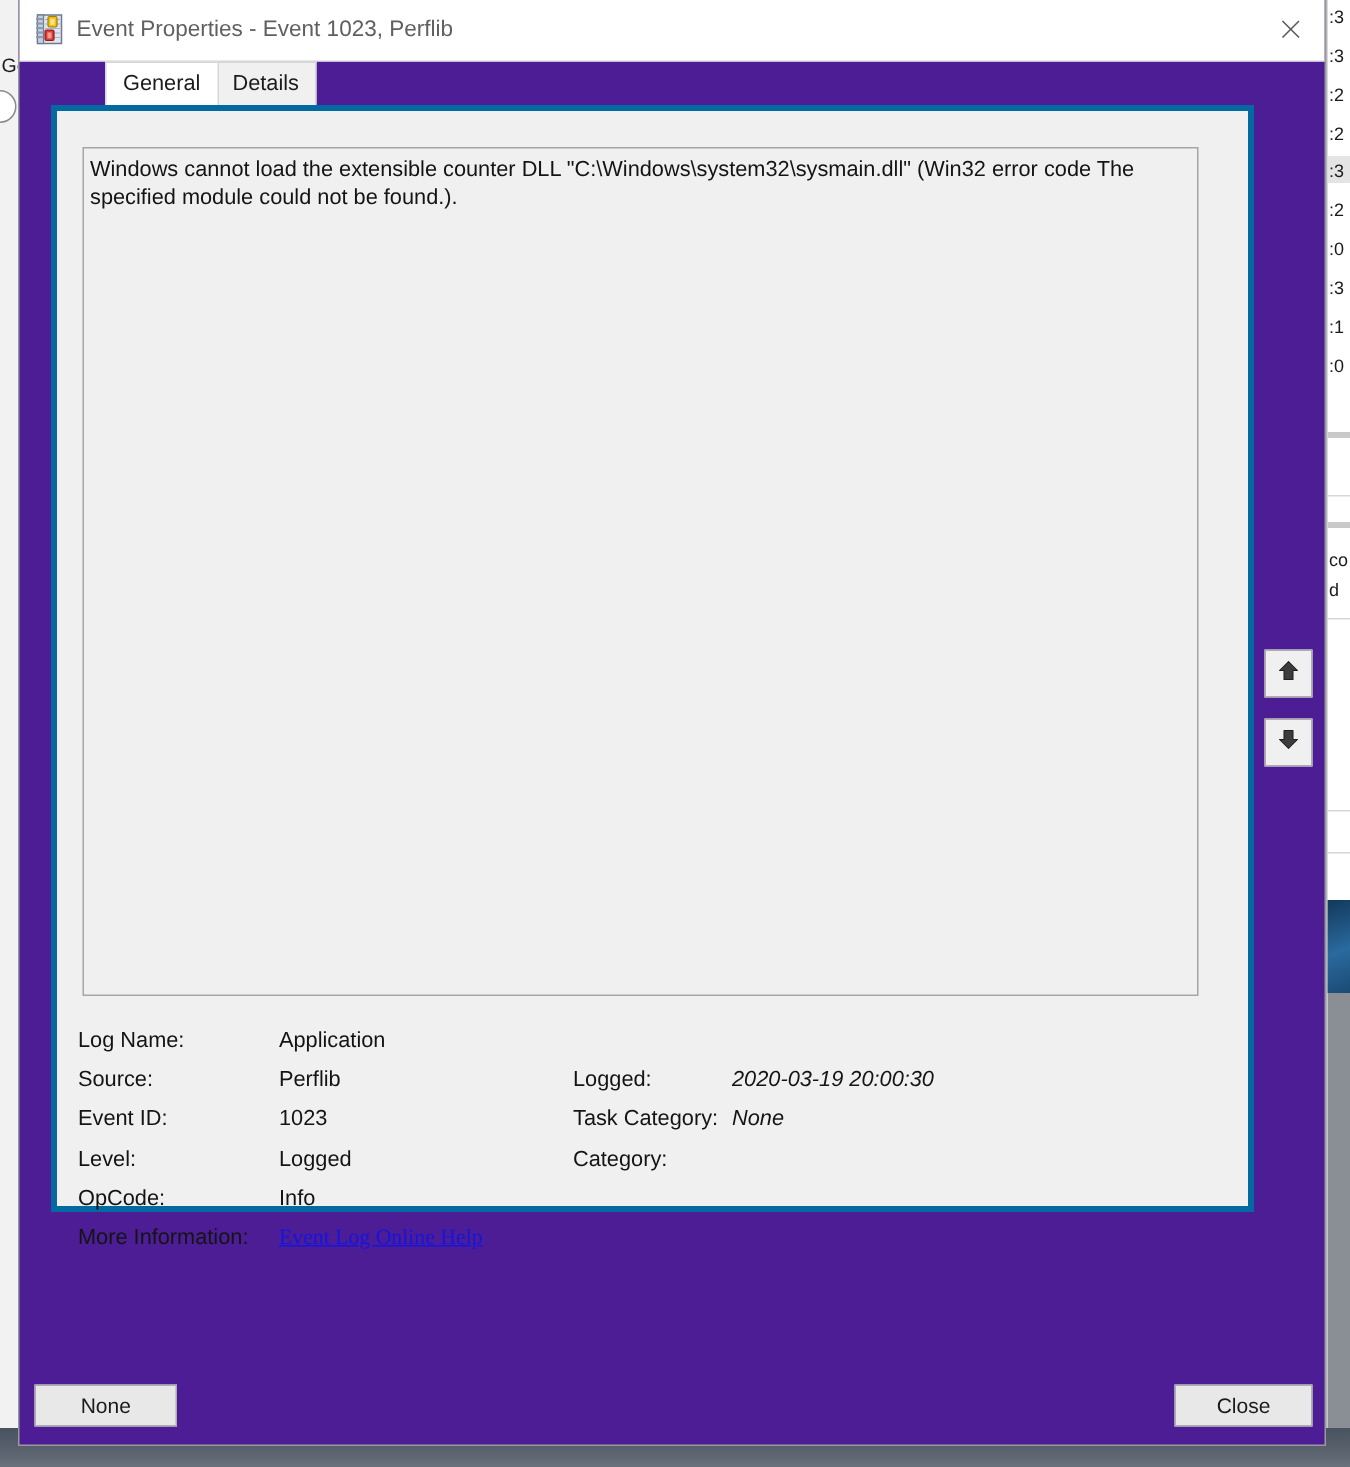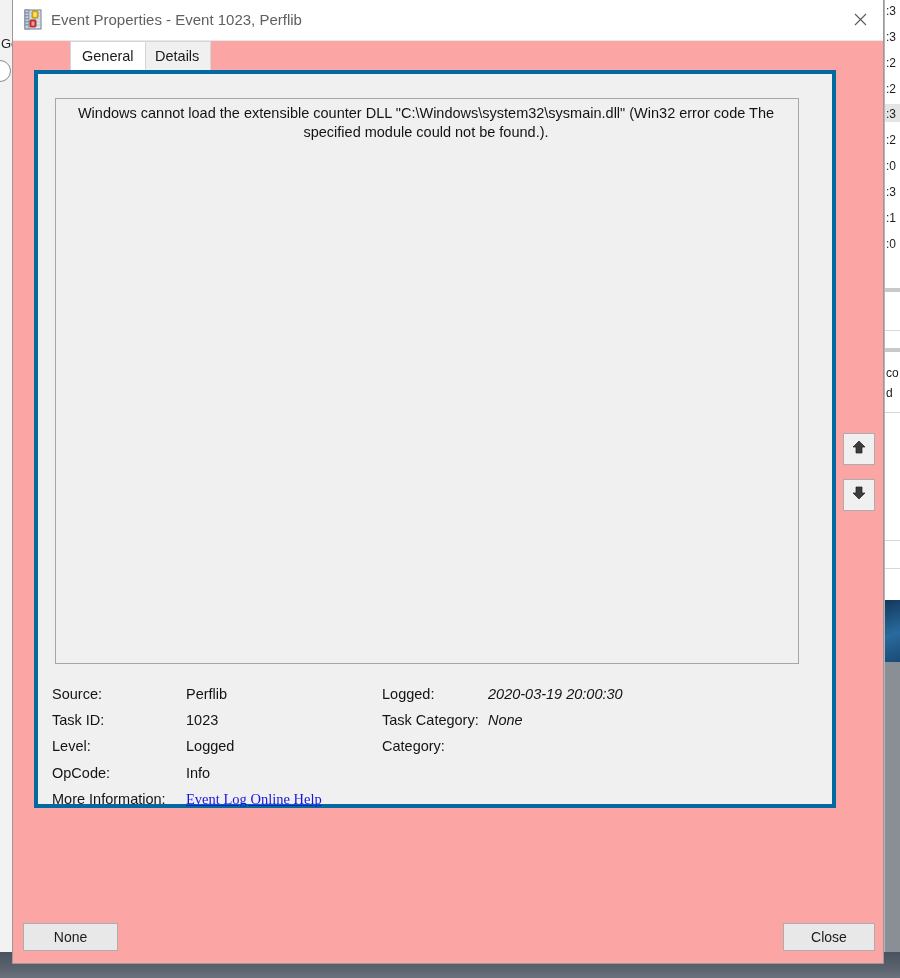--- a/index.html
+++ b/index.html
@@ -115,25 +115,24 @@
     background: #8a8f96;
   }
 
   
   .dialog {
     position: absolute;
     left: 12px;
     top: 0px;
     width: 872px;
     height: 964px;
-    background: #fca5a5;
+    background: #4c1d95;
     border: 1px solid #999999;
     border-top: none;
     box-sizing: border-box;
-    text-align: center;
   }
 
   .titlebar {
     position: relative;
     height: 40px;
     background: #ffffff;
     border-bottom: 1px solid #e8e8e8;
   }
   .title-icon {
     position: absolute;
@@ -379,30 +378,34 @@
     </div>
 
     <div class="content-panel">
 
       <div class="msgbox">
         <div class="msgbox-inner">Windows cannot load the extensible counter DLL "C:\Windows\system32\sysmain.dll" (Win32 error code The specified module could not be found.).</div>
       </div>
 
       <div class="details">
 
+        <div class="det-row">
+          <span class="det-label col-a-label">Log Name:</span>
+          <span class="det-value col-a-value">Application</span>
+        </div>
 
         <div class="det-row">
           <span class="det-label col-a-label">Source:</span>
           <span class="det-value col-a-value">Perflib</span>
           <span class="det-label col-b-label">Logged:</span>
           <span class="det-value col-b-value">2020-03-19 20:00:30</span>
         </div>
 
         <div class="det-row">
-          <span class="det-label col-a-label">Task ID:</span>
+          <span class="det-label col-a-label">Event ID:</span>
           <span class="det-value col-a-value">1023</span>
           <span class="det-label col-b-label">Task Category:</span>
           <span class="det-value col-b-value">None</span>
         </div>
 
         <div class="det-row">
           <span class="det-label col-a-label">Level:</span>
           <span class="det-value col-a-value">Logged</span>
           <span class="det-label col-b-label">Category:</span>
           <span class="det-value col-b-value"></span>

